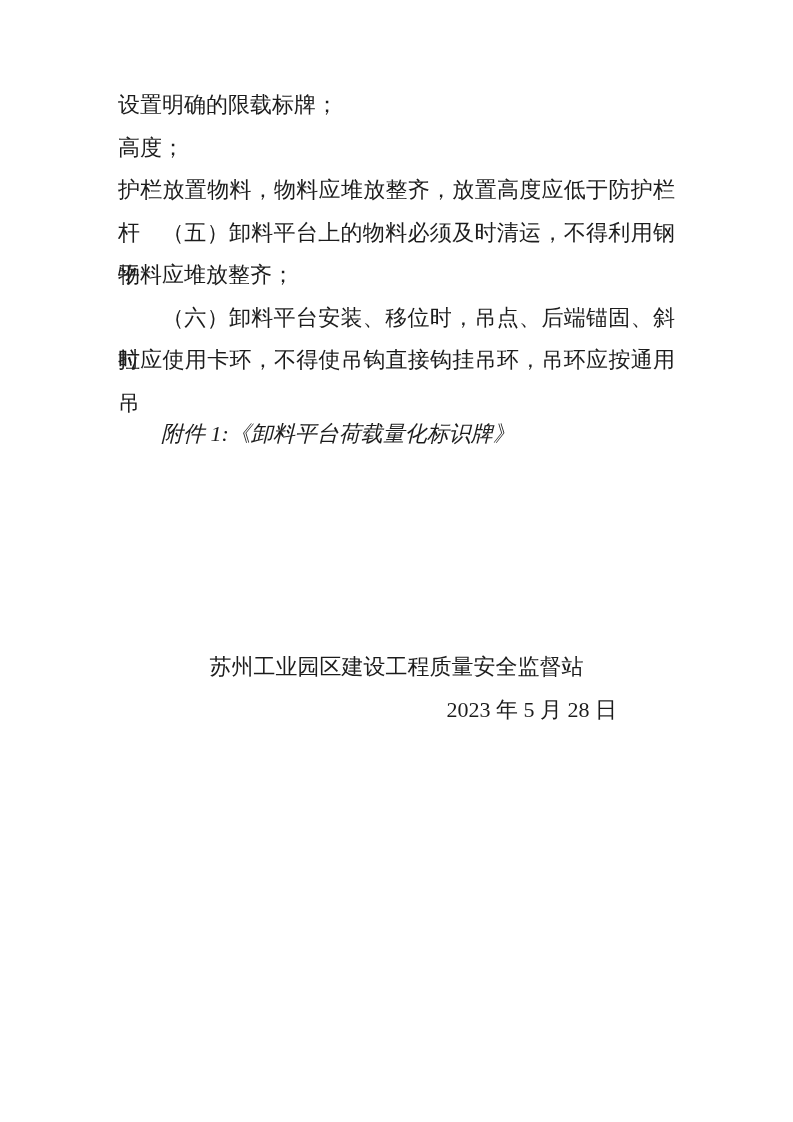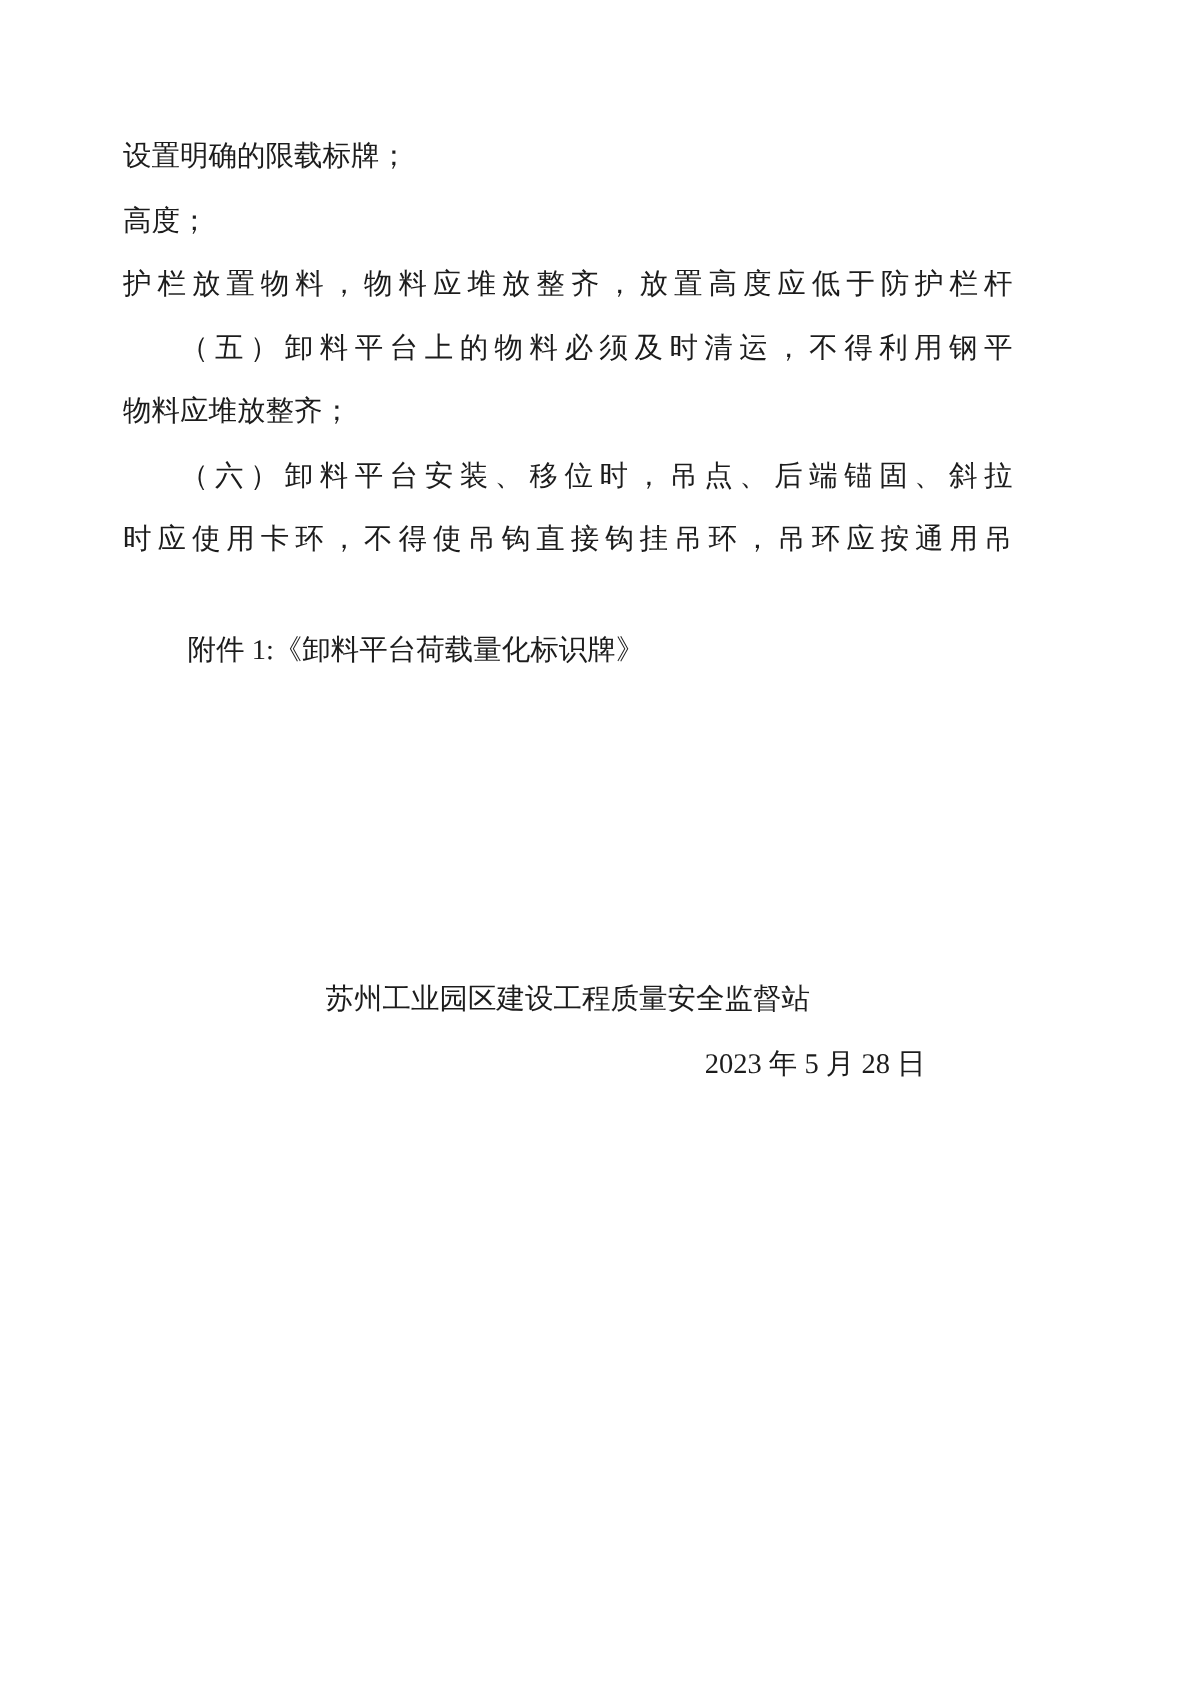--- a/index.html
+++ b/index.html
@@ -6,23 +6,23 @@
     margin: 0;
     padding: 0;
     background: #ffffff;
   }
   .page {
     position: relative;
     width: 793px;
     height: 1122px;
     background: #ffffff;
     box-sizing: border-box;
-    padding: 84px 118px 0 82px;
+    padding: 84px 118px 0 118px;
     font-family: "Liberation Serif", "DejaVu Serif", serif;
-    font-size: 19px;
+    font-size: 22px;
     line-height: 42.5px;
     color: #1c1c1c;
     overflow: hidden;
   }
   .line {
     height: 42.5px;
     white-space: nowrap;
     text-align: left;
   }
   
@@ -30,20 +30,21 @@
     white-space: normal;
     text-align: justify;
     text-align-last: justify;
   }
   
   .indent {
     text-indent: 2em;
   }
   .attachments {
     margin-top: 31px;
+    font-style: italic;
   }
   .attach-line {
     height: 42.5px;
     padding-left: 43px;
     white-space: nowrap;
   }
   .signature {
     margin-top: 191px;
   }
   .sig-org {

